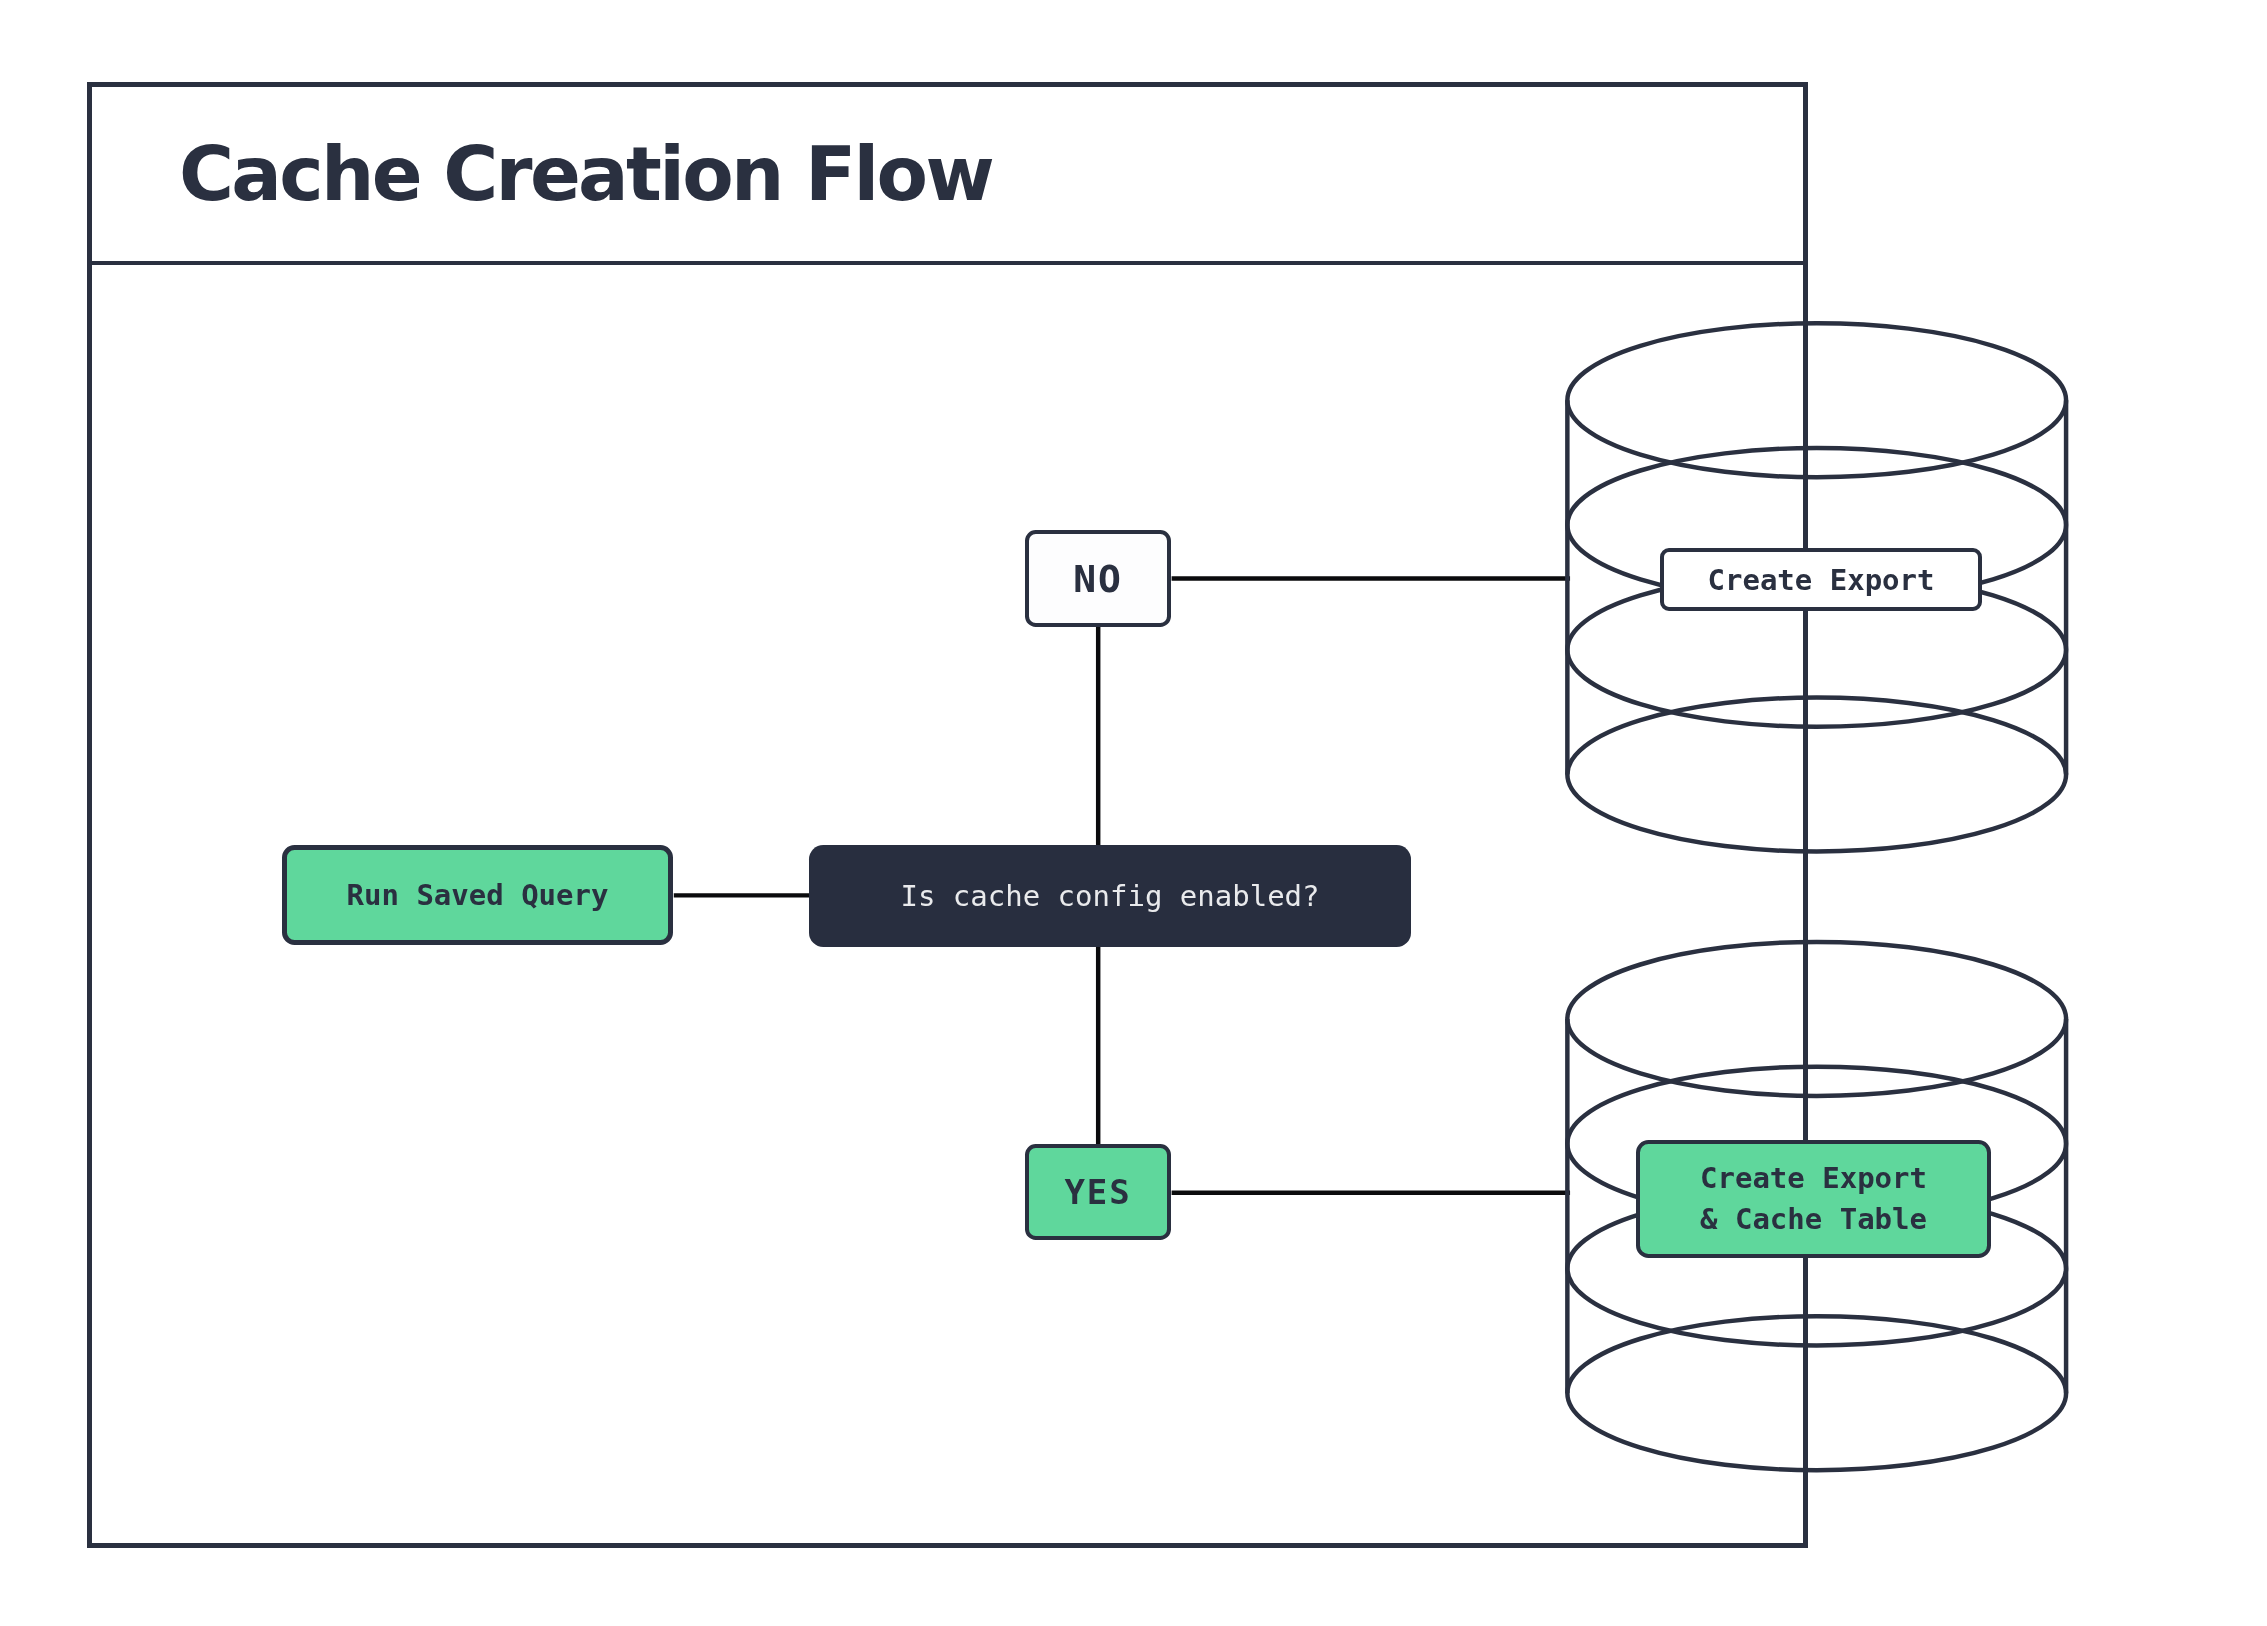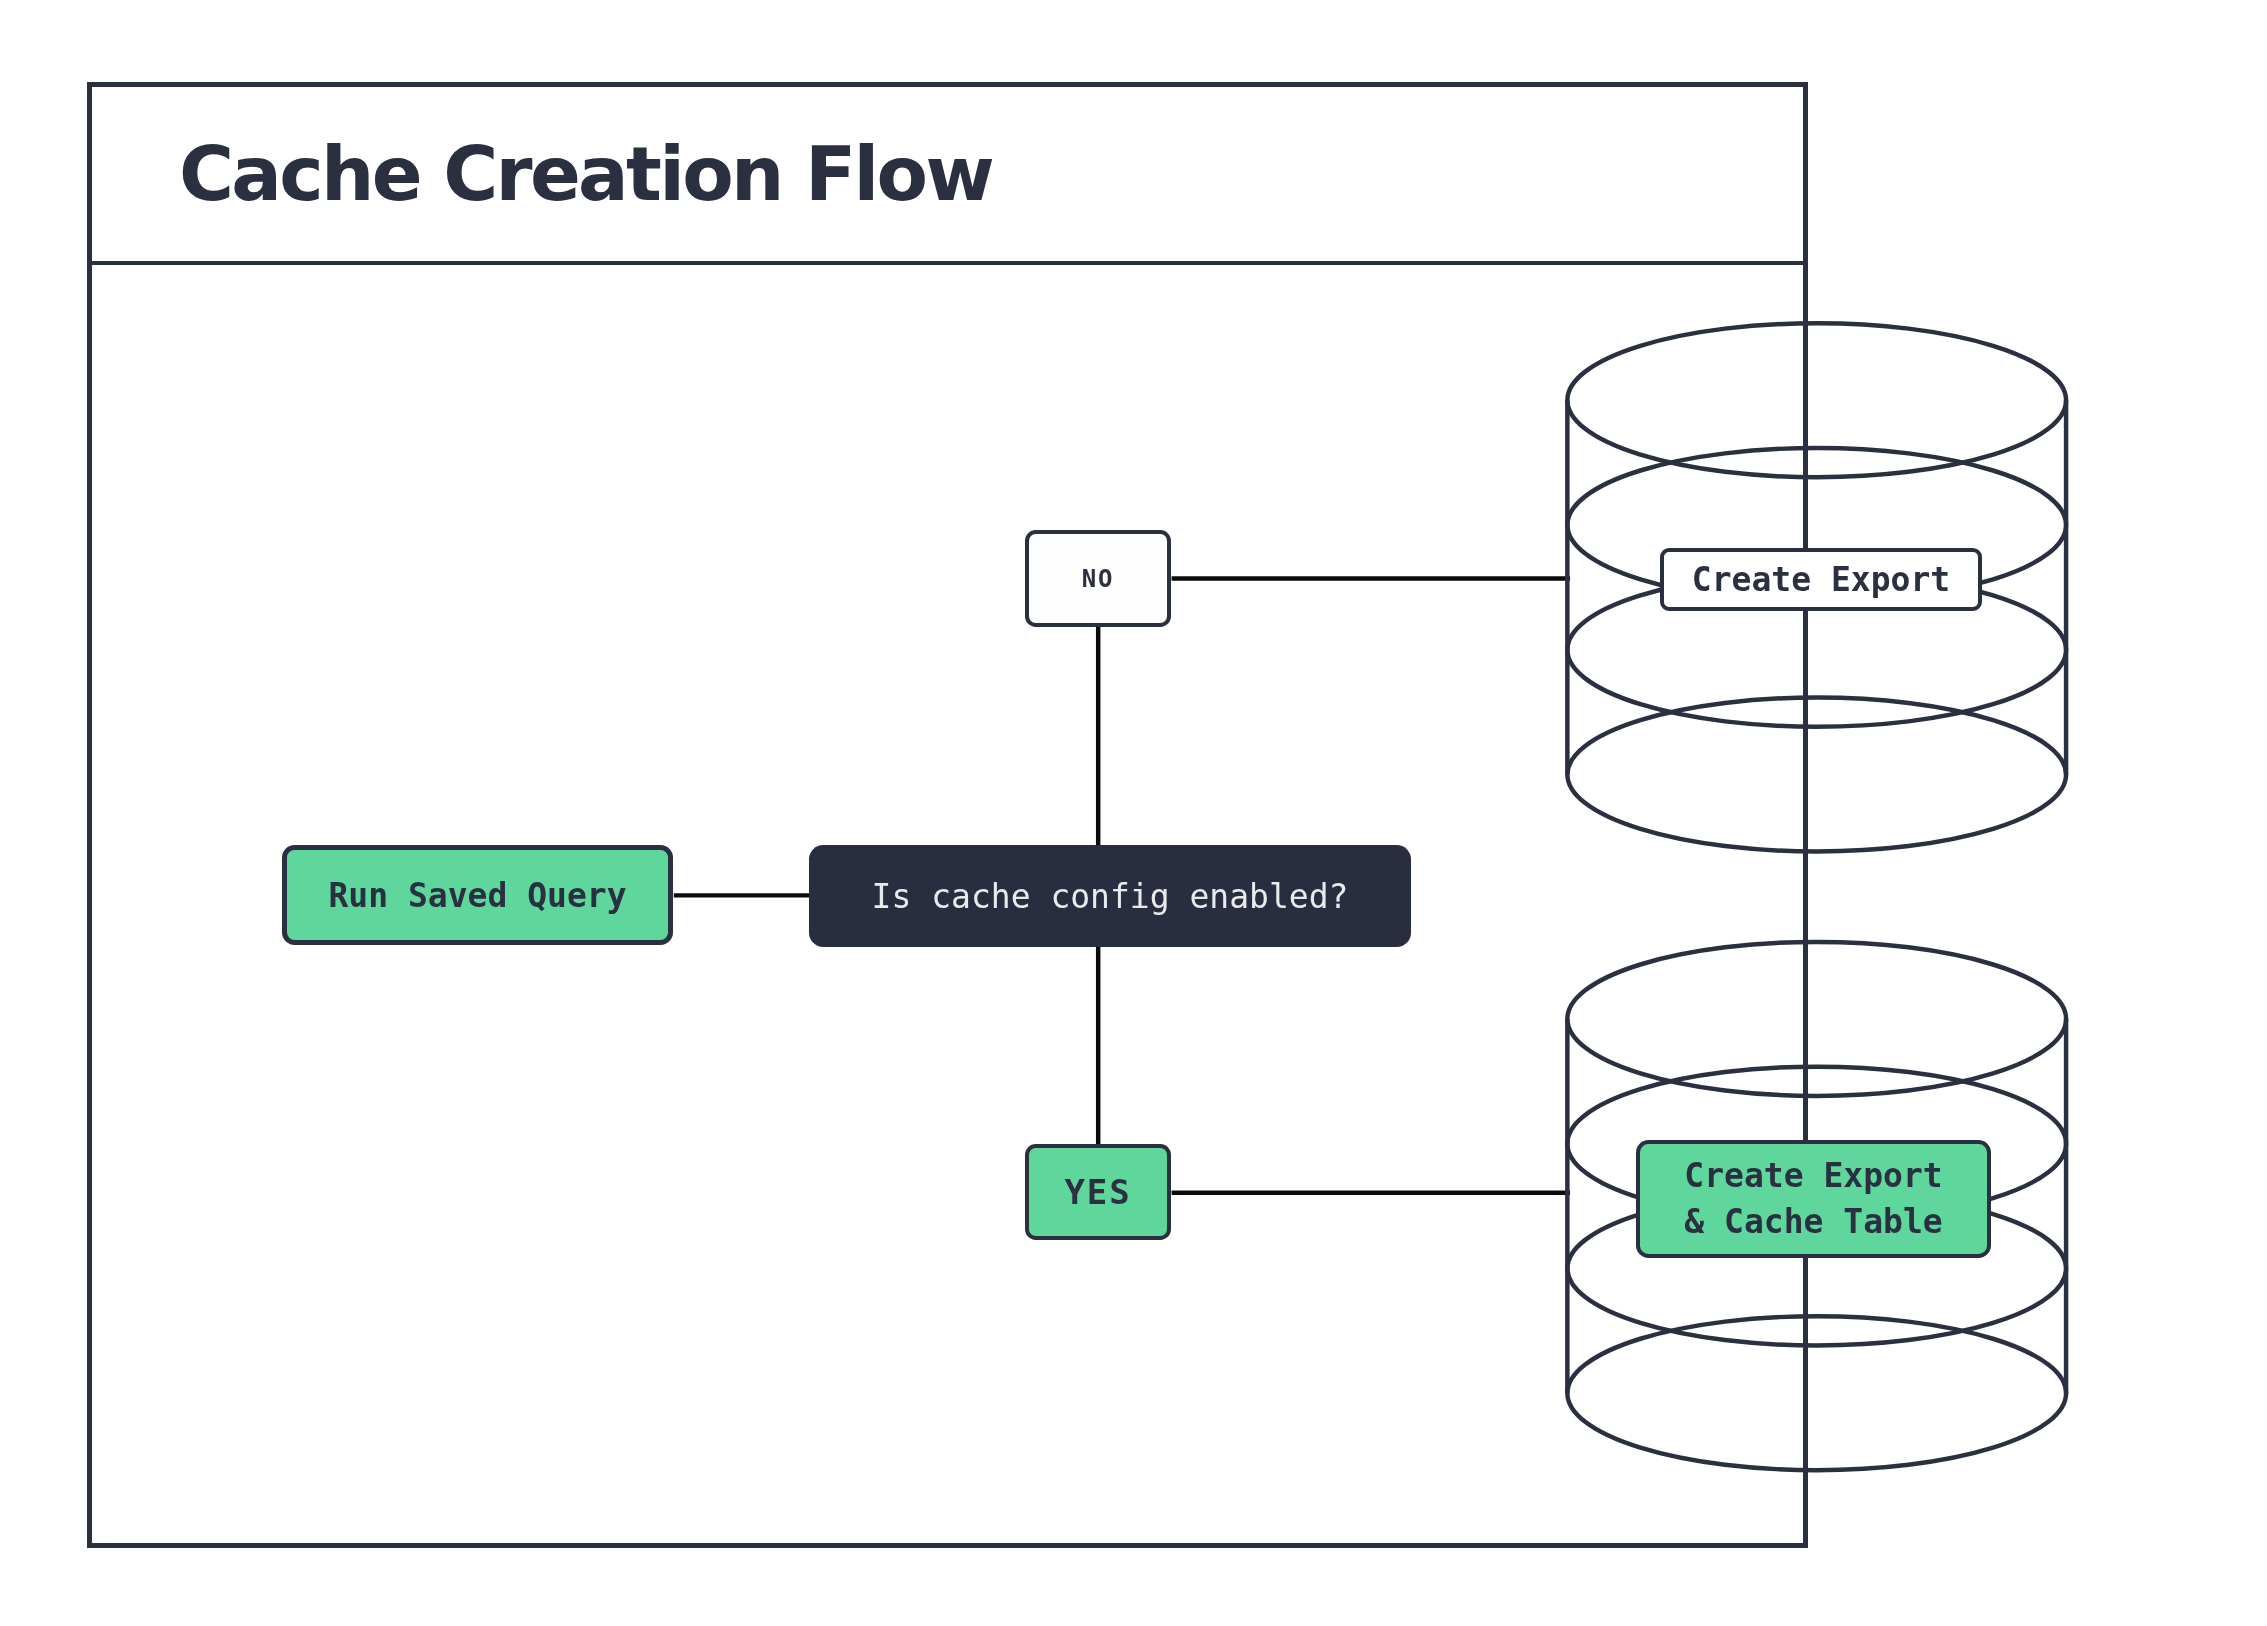--- a/index.html
+++ b/index.html
@@ -46,40 +46,40 @@
     white-space:nowrap;
   }
   svg.wires{position:absolute;left:0;top:0;z-index:1;}
   .wire{stroke:var(--connector);stroke-width:5;}
   .shape{stroke:var(--ink);fill:none;stroke-width:5;}
   .node{
     position:absolute;z-index:2;
     display:flex;align-items:center;justify-content:center;
     box-sizing:border-box;
     text-align:center;
-    font-size:33px;font-weight:600;
+    font-size:29px;font-weight:600;
     white-space:nowrap;
   }
   .node-run{
     left:282px;top:845px;width:391px;height:100px;
     background:var(--green);
     border:5.4px solid var(--ink);border-radius:12.5px;
   }
   .node-question{
     left:809px;top:845px;width:602px;height:102px;
     background:var(--ink-dark);
     color:var(--text-light);
     border-radius:14.3px;
     font-weight:500;
   }
   .node-no{
     left:1025px;top:530px;width:146px;height:97px;
     background:#FDFDFE;
     border:4.5px solid var(--ink);border-radius:10.7px;
-    font-size:24px;font-weight:bold;letter-spacing:1.8px;
+    font-size:38px;font-weight:bold;letter-spacing:1.8px;
   }
   .node-yes{
     left:1025px;top:1144px;width:146px;height:96px;
     background:var(--green);
     border:4.5px solid var(--ink);border-radius:10.7px;
     font-size:34px;font-weight:bold;letter-spacing:1.8px;
   }
   .node-create-export{
     left:1660px;top:548px;width:322px;height:63px;
     background:#FFFFFF;

